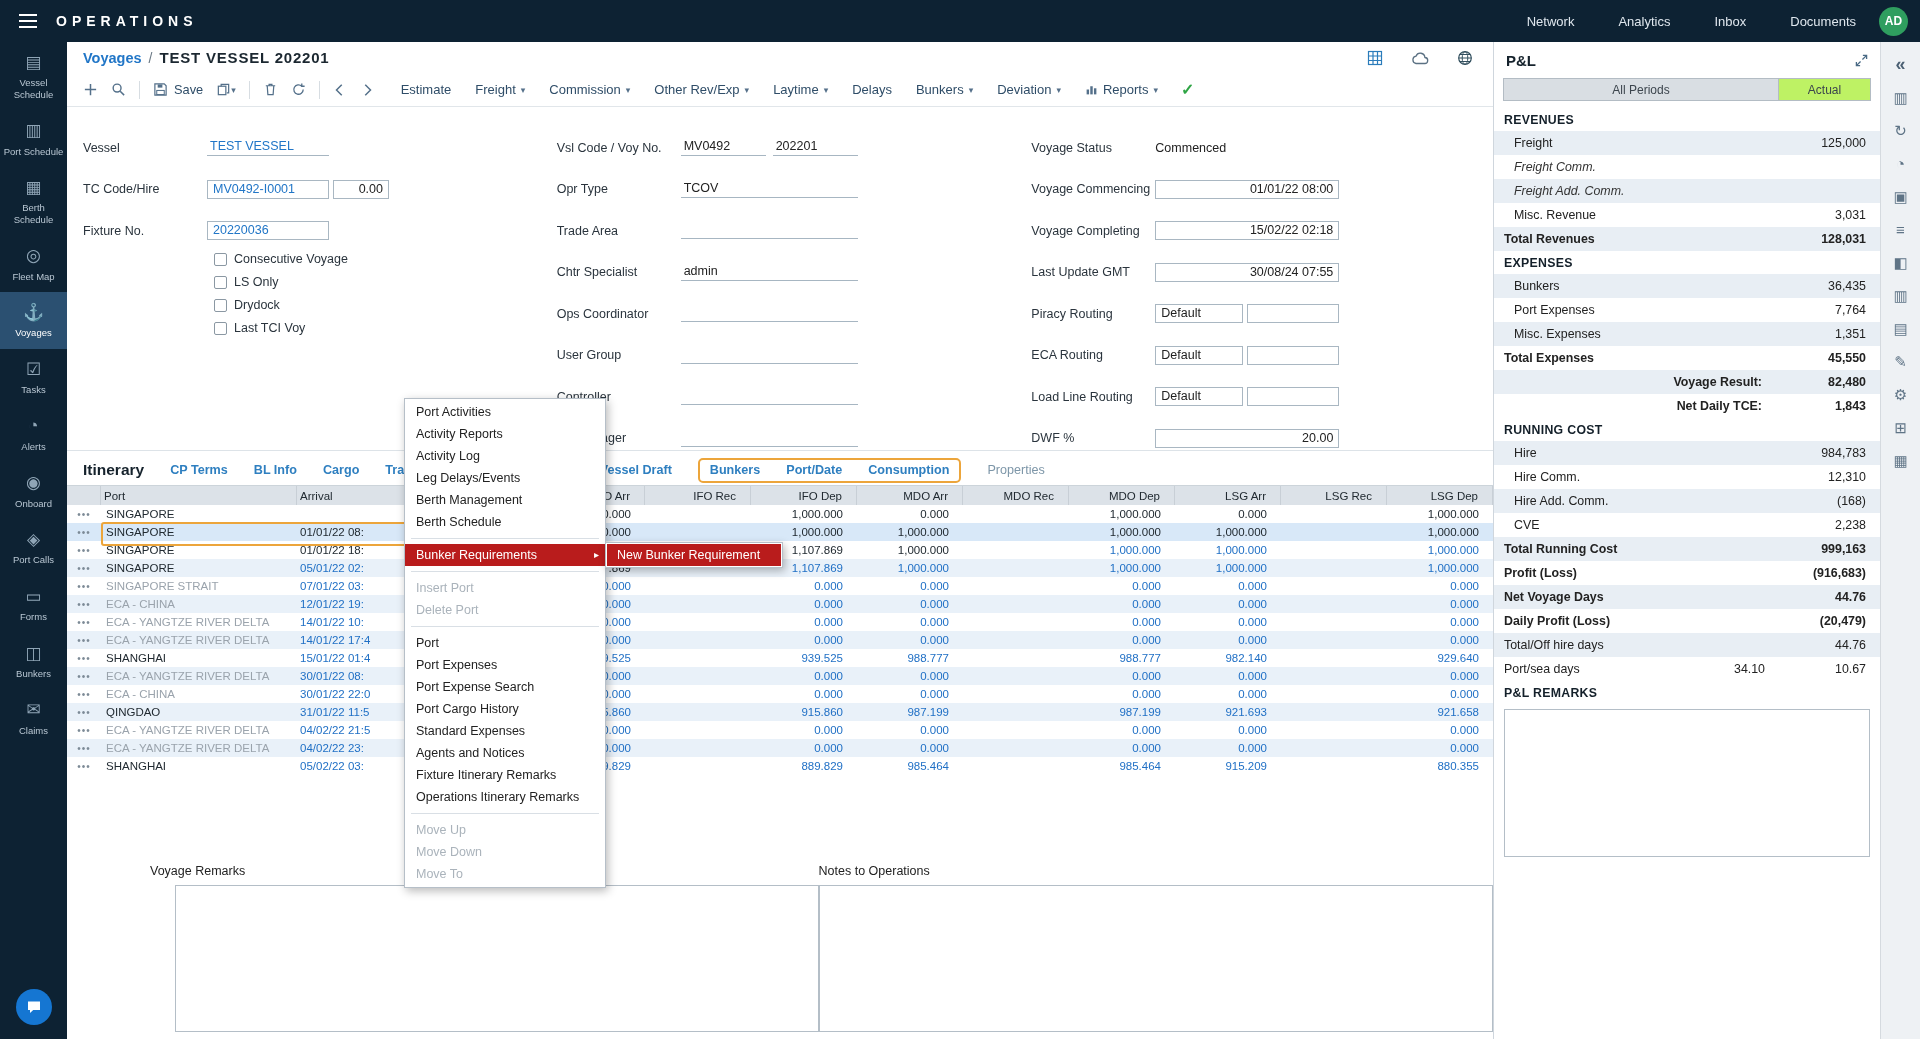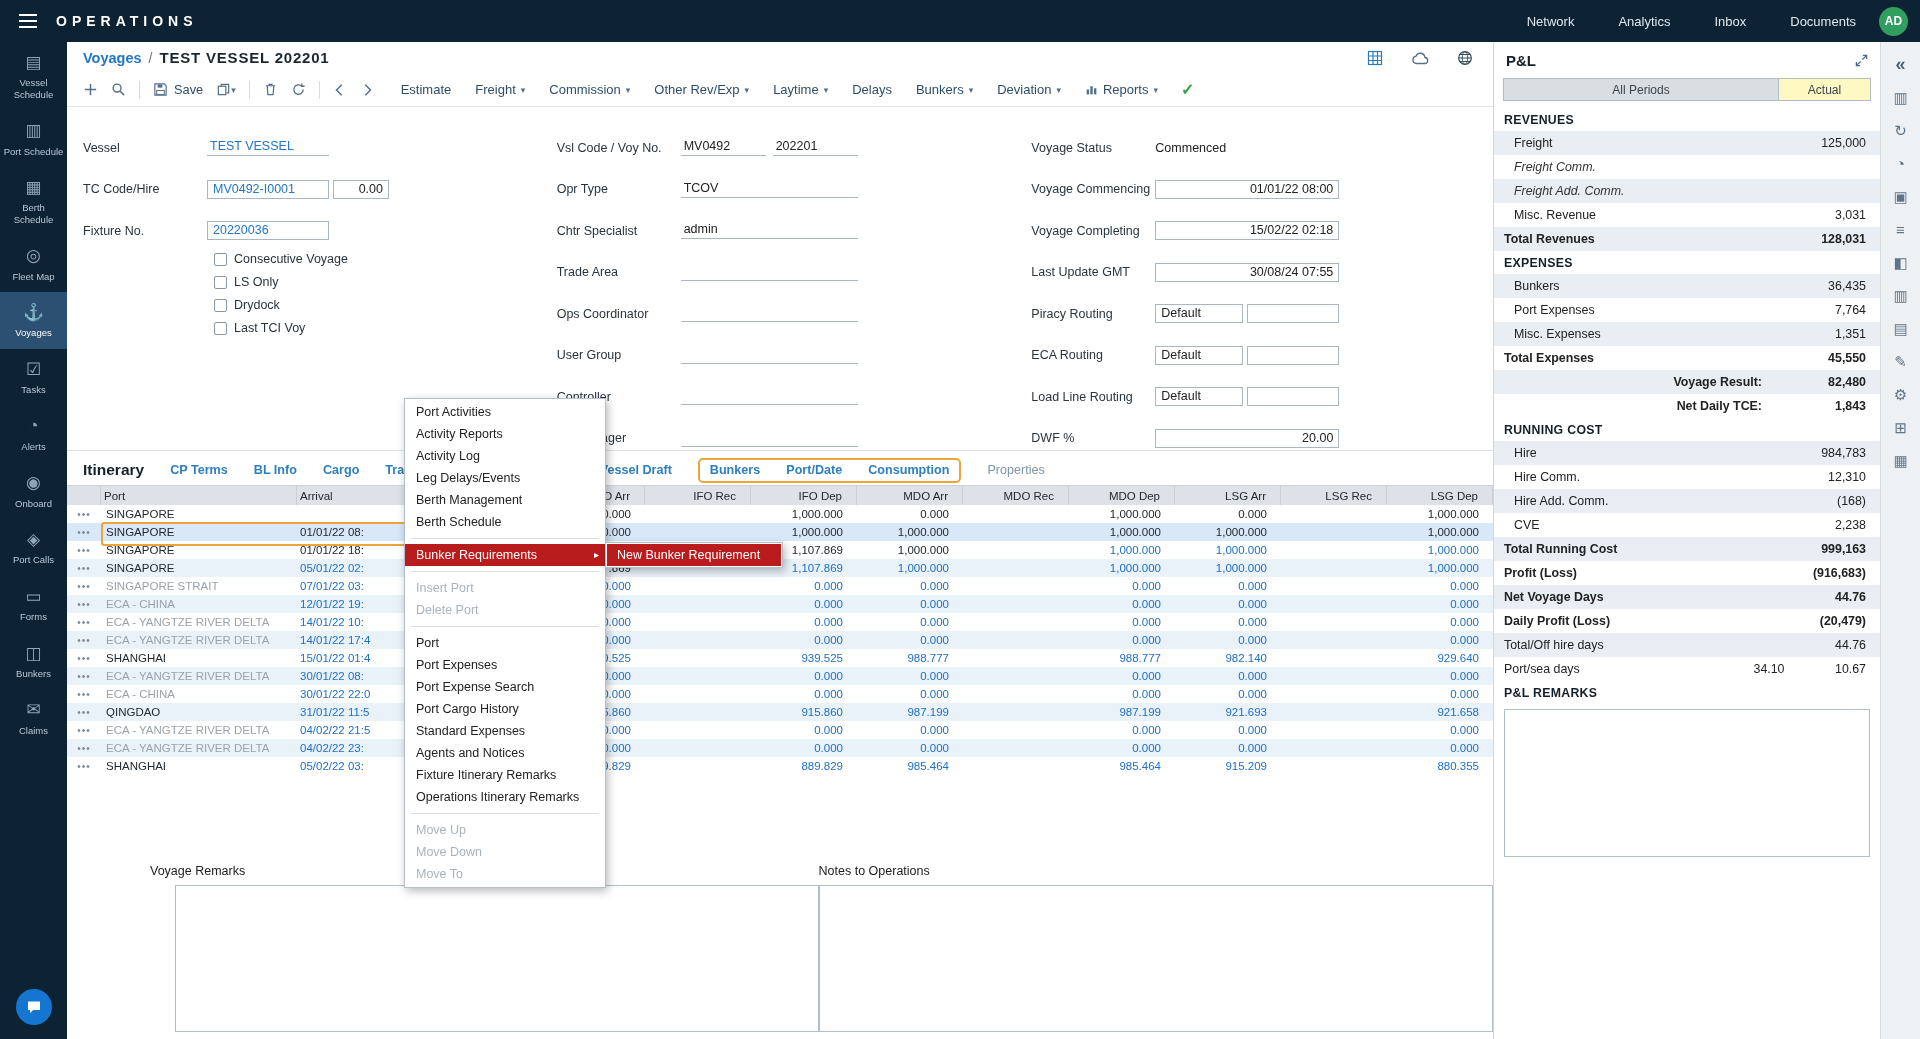--- a/index.html
+++ b/index.html
@@ -115,31 +115,31 @@
   .ctx-sub .ctx-item { padding-left:10px; }
 
   
   .pnl { width:386px; flex:0 0 386px; background:#fff; display:flex; flex-direction:column; overflow:hidden; }
   .pnl-head { flex:0 0 36px; display:flex; align-items:center; padding:0 12px; }
   .pnl-title { font-size:15px; font-weight:bold; color:#15222c; }
   .pnl-expand { margin-left:auto; color:#4a6a85; cursor:pointer; display:flex; }
   .pnl-tabs { display:flex; margin:0 9px 7px; border:1px solid #b3bcc4; height:23px; }
   .pnl-tab { flex:1; display:flex; align-items:center; justify-content:center; font-size:12px;
              color:#3c454d; background:#d9dee3; cursor:pointer; }
-  .pnl-tab.active { flex:0 0 92px; background:#fef9c3; border-left:1px solid #b3bcc4; }
+  .pnl-tab.active { flex:0 0 92px; background:#bef264; border-left:1px solid #b3bcc4; }
   .pnl-sec-header { font-size:12.3px; font-weight:bold; color:#14202a; padding:5px 10px 4px; letter-spacing:.3px; }
   .pnl-row { display:flex; align-items:center; height:24px; padding:0 14px 0 10px; font-size:12.4px; color:#222; }
   .pnl-row.shaded { background:#e8eef4; }
   .pnl-row.indent { padding-left:20px; }
   .pnl-row.bold { font-weight:bold; }
   .pnl-row.italic .lbl { font-style:italic; color:#333; }
   .pnl-row .lbl { flex:1; }
   .pnl-row.right-label .lbl { text-align:right; padding-right:34px; }
   .pnl-row .val { min-width:70px; text-align:right; }
-  .pnl-row .v1 { min-width:70px; text-align:center; }
+  .pnl-row .v1 { min-width:70px; text-align:left; }
   .pnl-row .v2 { min-width:62px; text-align:right; }
   .pnl-remarks-box { border:1px solid #b4bec7; margin:5px 10px; height:148px; background:#fff; }
 
   
   .right-rail { width:40px; flex:0 0 40px; background:#eef1f4; border-left:1px solid #d5dadf;
                 display:flex; flex-direction:column; align-items:center; padding-top:6px; }
   .rail-icon { width:100%; height:33px; display:flex; align-items:center; justify-content:center;
                color:#5f7486; font-size:15px; cursor:pointer; }
   .rail-collapse { font-size:18px; font-weight:bold; color:#4a5f72; }
 </style>
@@ -352,26 +352,26 @@
               <div class="f-row">
                 <span class="f-label">Vsl Code / Voy No.</span>
                 <span class="f-underline w85">MV0492</span>
                 <span class="f-underline w85 ml6">202201</span>
               </div>
               <div class="f-row">
                 <span class="f-label">Opr Type</span>
                 <span class="f-underline w177">TCOV</span>
               </div>
               <div class="f-row">
+                <span class="f-label">Trade Area</span>
+                <span class="f-underline w177"></span>
+              </div>
+              <div class="f-row">
                 <span class="f-label">Chtr Specialist</span>
                 <span class="f-underline w177">admin</span>
-              </div>
-              <div class="f-row">
-                <span class="f-label">Trade Area</span>
-                <span class="f-underline w177"></span>
               </div>
               <div class="f-row">
                 <span class="f-label">Ops Coordinator</span>
                 <span class="f-underline w177"></span>
               </div>
               <div class="f-row">
                 <span class="f-label">User Group</span>
                 <span class="f-underline w177"></span>
               </div>
               <div class="f-row">

